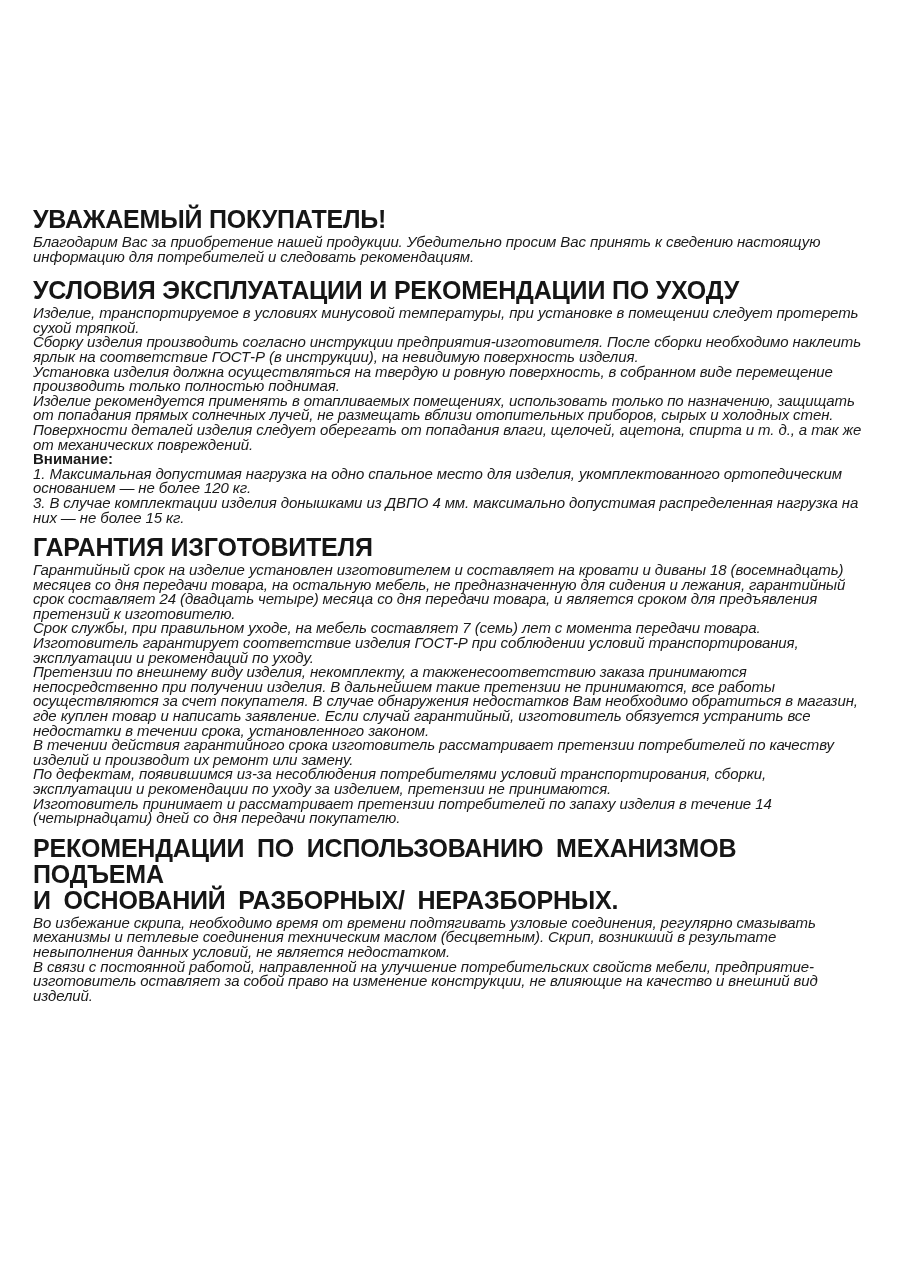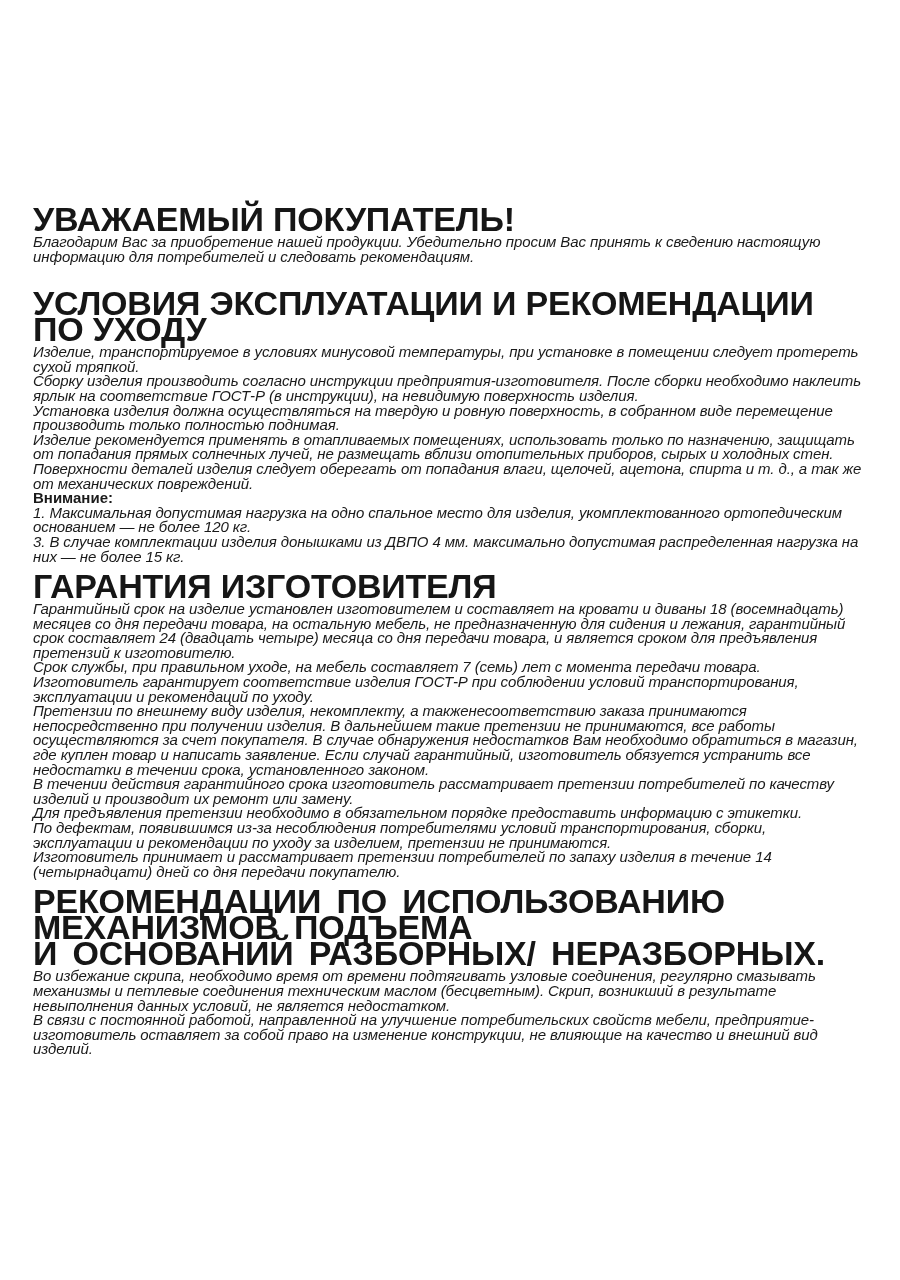--- a/index.html
+++ b/index.html
@@ -13,28 +13,28 @@
     color: #1a1a1a;
   }
   .content {
     position: absolute;
     left: 33px;
     top: 206px;
     width: 833px;
   }
   .sec-heading {
     margin: 0 0 3px 0;
-    font-size: 34px;
+    font-size: 25px;
     line-height: 26px;
     font-weight: 700;
     letter-spacing: -0.2px;
     white-space: pre-line;
     color: #161616;
   }
-  .sec-heading.gap { margin-top: 26px; }
+  .sec-heading.gap { margin-top: 13px; }
   .sec-heading.gap-sm { margin-top: 9px; }
   .sec-heading.spread { word-spacing: 6px; }
   .body-text {
     margin: 0;
     font-size: 15px;
     line-height: 14.6px;
     letter-spacing: -0.1px;
     font-style: italic;
   }
   .warning-label {
@@ -67,21 +67,20 @@
       <p class="body-text">3. В случае комплектации изделия донышками из ДВПО 4 мм. максимально допустимая распределенная нагрузка на них — не более 15 кг.</p>
     </section>
 
     <section>
       <h2 class="sec-heading gap-sm">ГАРАНТИЯ ИЗГОТОВИТЕЛЯ</h2>
       <p class="body-text">Гарантийный срок на изделие установлен изготовителем и составляет на кровати и диваны 18 (восемнадцать) месяцев со дня передачи товара, на остальную мебель, не предназначенную для сидения и лежания, гарантийный срок составляет 24 (двадцать четыре) месяца со дня передачи товара, и является сроком для предъявления претензий к изготовителю.</p>
       <p class="body-text">Срок службы, при правильном уходе, на мебель составляет 7 (семь) лет с момента передачи товара.</p>
       <p class="body-text">Изготовитель гарантирует соответствие изделия ГОСТ-Р при соблюдении условий транспортирования, эксплуатации и рекомендаций по уходу.</p>
       <p class="body-text">Претензии по внешнему виду изделия, некомплекту, а такженесоответствию заказа принимаются непосредственно при получении изделия. В дальнейшем такие претензии не принимаются, все работы осуществляются за счет покупателя. В случае обнаружения недостатков  Вам необходимо обратиться в магазин, где куплен товар и написать заявление. Если случай гарантийный, изготовитель обязуется устранить все недостатки в течении срока, установленного законом.</p>
       <p class="body-text">В течении действия гарантийного срока изготовитель рассматривает претензии потребителей по качеству изделий и производит их ремонт или замену.</p>
-      <p class="body-text">Для предъявления претензии необходимо в обязательном порядке предоставить информацию с этикетки.</p>
       <p class="body-text">По дефектам, появившимся из-за несоблюдения потребителями условий транспортирования, сборки, эксплуатации и рекомендации по уходу за изделием, претензии не принимаются.</p>
       <p class="body-text">Изготовитель принимает и рассматривает претензии потребителей по запаху изделия в течение 14 (четырнадцати) дней со дня передачи  покупателю.</p>
     </section>
 
     <section>
       <h2 class="sec-heading gap-sm spread">РЕКОМЕНДАЦИИ ПО ИСПОЛЬЗОВАНИЮ МЕХАНИЗМОВ ПОДЪЕМА
 И ОСНОВАНИЙ РАЗБОРНЫХ/ НЕРАЗБОРНЫХ.</h2>
       <p class="body-text">Во избежание скрипа, необходимо время от времени подтягивать узловые соединения, регулярно смазывать механизмы и петлевые соединения техническим маслом (бесцветным). Скрип, возникший в результате невыполнения данных условий, не является недостатком.</p>
       <p class="body-text">В связи с постоянной работой, направленной на улучшение потребительских свойств мебели, предприятие-изготовитель оставляет за собой право на изменение конструкции, не влияющие на качество и внешний вид изделий.</p>
     </section>

